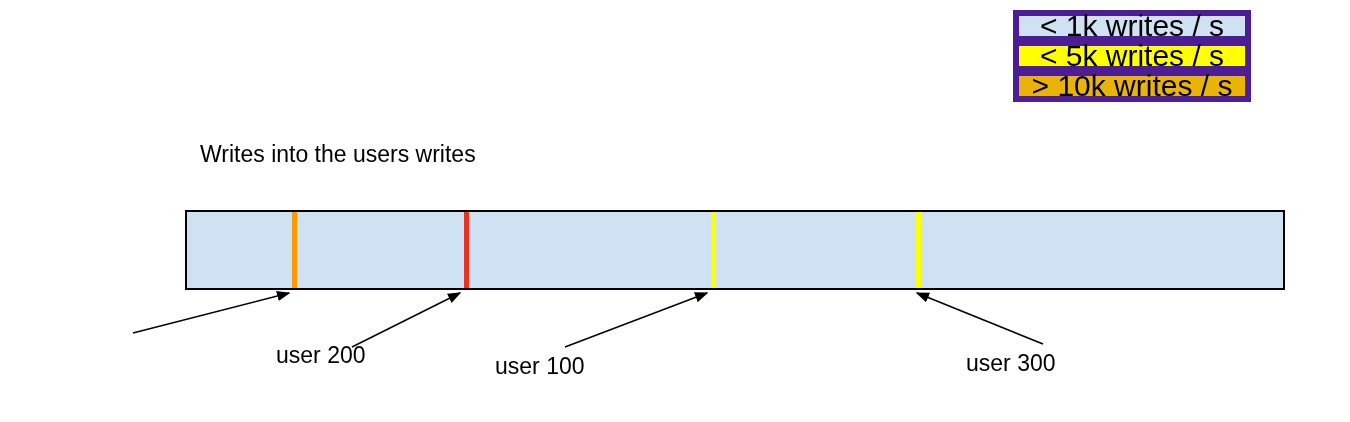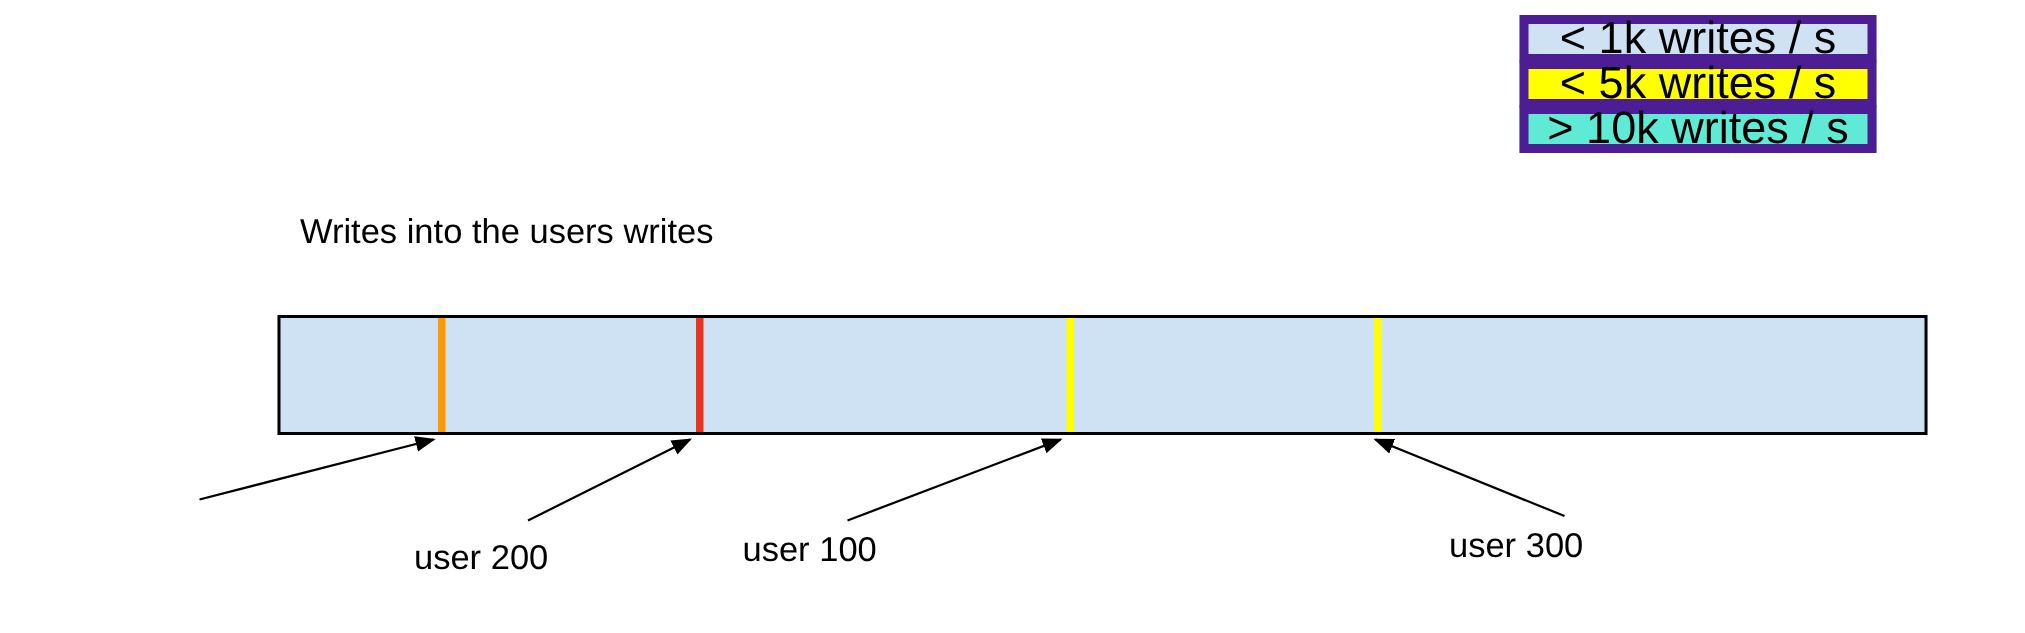--- a/index.html
+++ b/index.html
@@ -75,21 +75,21 @@
 
   <div class="title">Writes into the users writes</div>
 
   <div class="legend">
     <div class="legend-row" style="background-color: rgb(207, 226, 243);">
       <span>&lt; 1k writes / s</span>
     </div>
     <div class="legend-row" style="background-color: rgb(255, 255, 0);">
       <span>&lt; 5k writes / s</span>
     </div>
-    <div class="legend-row" style="background-color: #5eead4;">
+    <div class="legend-row" style="background-color: #eab308;">
       <span>&gt; 10k writes / s</span>
     </div>
   </div>
 
   <div class="bar" style="background-color: rgb(207, 226, 243);">
     <div class="marker" style="background-color: rgb(255, 153, 0); left: 9.6%;"></div>
     <div class="marker" style="background-color: rgb(234, 51, 35); left: 25.3%;"></div>
     <div class="marker" style="background-color: rgb(255, 255, 0); left: 47.8%;"></div>
     <div class="marker" style="background-color: rgb(255, 255, 0); left: 66.5%;"></div>
   </div>
@@ -99,17 +99,17 @@
       <marker id="arrowhead" markerWidth="9" markerHeight="8" refX="8" refY="3.5" orient="auto">
         <path d="M0,0 L9,3.5 L0,7 Z" fill="#000000"></path>
       </marker>
     </defs>
     <line x1="133" y1="333" x2="289" y2="293" stroke="#000000" stroke-width="1.5" marker-end="url(#arrowhead)"></line>
     <line x1="352" y1="347" x2="460" y2="293" stroke="#000000" stroke-width="1.5" marker-end="url(#arrowhead)"></line>
     <line x1="565" y1="347" x2="707" y2="293" stroke="#000000" stroke-width="1.5" marker-end="url(#arrowhead)"></line>
     <line x1="1043" y1="344" x2="917" y2="293" stroke="#000000" stroke-width="1.5" marker-end="url(#arrowhead)"></line>
   </svg>
 
-  <div class="user-label" style="left:276px; top:358px;text-align:center;">user 200</div>
+  <div class="user-label" style="left:276px; top:342px;text-align:center;">user 200</div>
   <div class="user-label" style="left:495px; top:353px;">user 100</div>
   <div class="user-label" style="left:966px; top:350px;">user 300</div>
 
 </div>
 
 </body></html>

